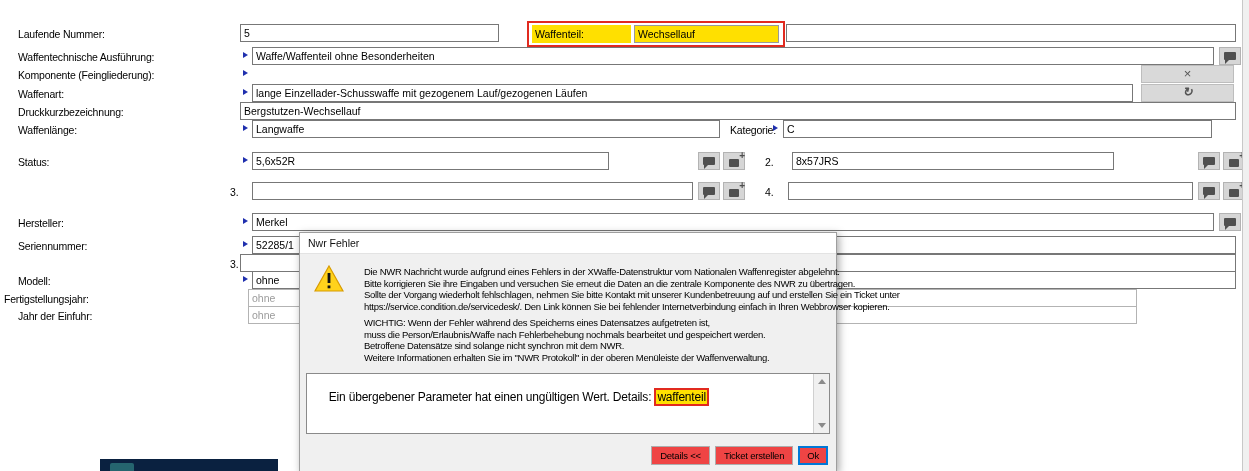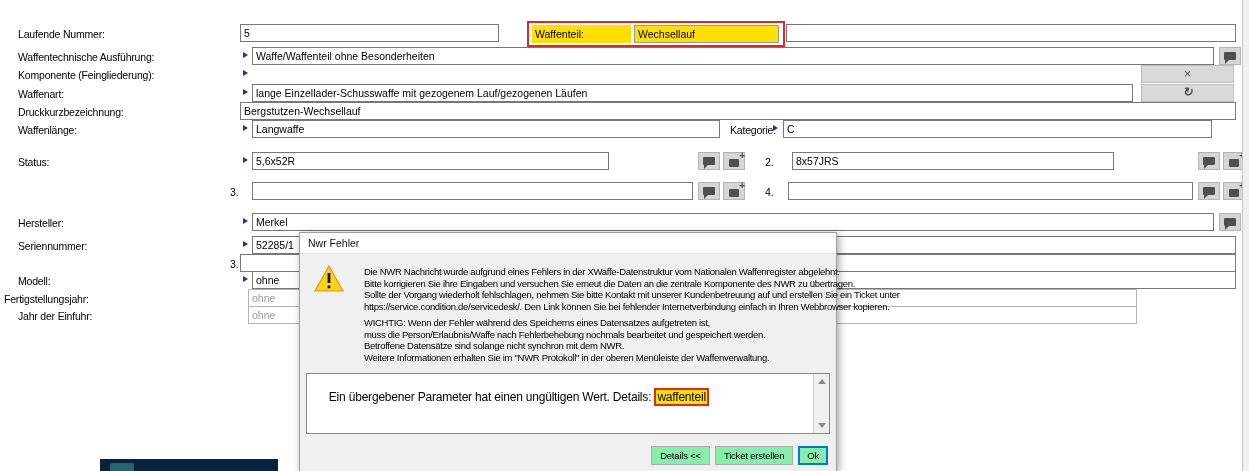--- a/index.html
+++ b/index.html
@@ -52,21 +52,21 @@
     background:#fff; border:1px solid #8a8a8a; font-size:12px; letter-spacing:-0.2px;
     padding:2px 20px 2px 3px; white-space:pre-wrap; overflow:hidden; }
   .hl { background:#ffe000; border:2px solid #e12a1f; padding:0 1px; }
   .sbar { position:absolute; right:0; top:0; bottom:0; width:16px; background:#f0f0f0;
     border-left:1px solid #d0d0d0; }
   .sarrow-up, .sarrow-dn { position:absolute; left:4px; width:0; height:0;
     border-left:4px solid transparent; border-right:4px solid transparent; }
   .sarrow-up { top:5px; border-bottom:5px solid #8b8b8b; }
   .sarrow-dn { bottom:5px; border-top:5px solid #8b8b8b; }
   .dbtns { position:absolute; top:213px; right:8px; display:flex; gap:5px; }
-  .dbtn { height:19px; background:#86efac; border:1px solid #adadad; font-family:"Liberation Sans", sans-serif;
+  .dbtn { height:19px; background:#ef4444; border:1px solid #adadad; font-family:"Liberation Sans", sans-serif;
     font-size:9.5px; letter-spacing:-0.2px; padding:0 8px; white-space:nowrap; cursor:pointer; }
   .dbtn.okfocus { border:2px solid #0078d7; padding:0 7px; }
   
   .rightstrip { position:absolute; left:1242px; top:0; width:7px; height:471px;
     background:#f0f0f0; border-left:1px solid #c8c8c8; }
   .banner { position:absolute; left:100px; top:459px; width:178px; height:12px; background:#0a2140; }
   .banner .teal { position:absolute; left:10px; top:4px; width:24px; height:8px;
     background:#25656f; border-radius:2px 2px 0 0; }
 </style>
 </head>

